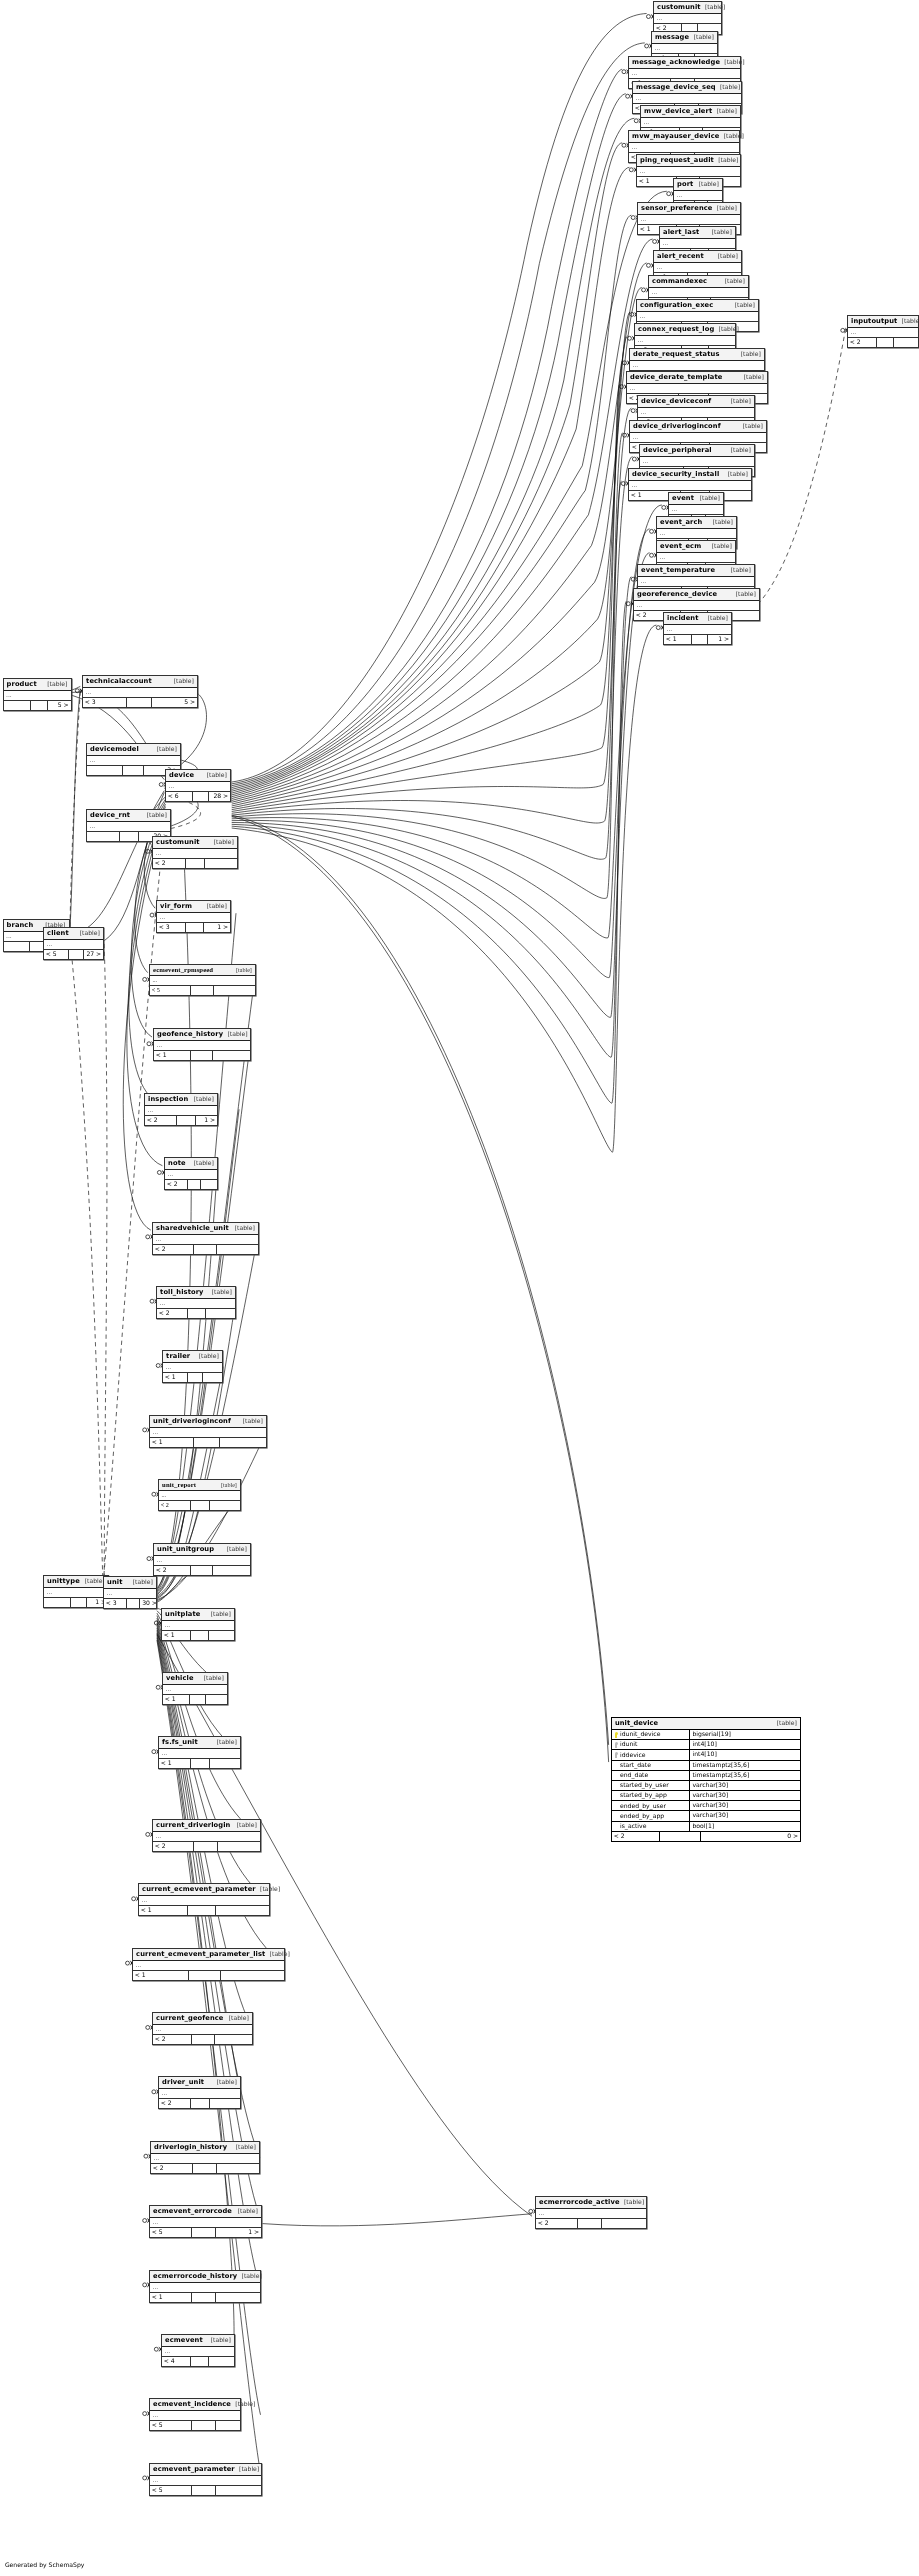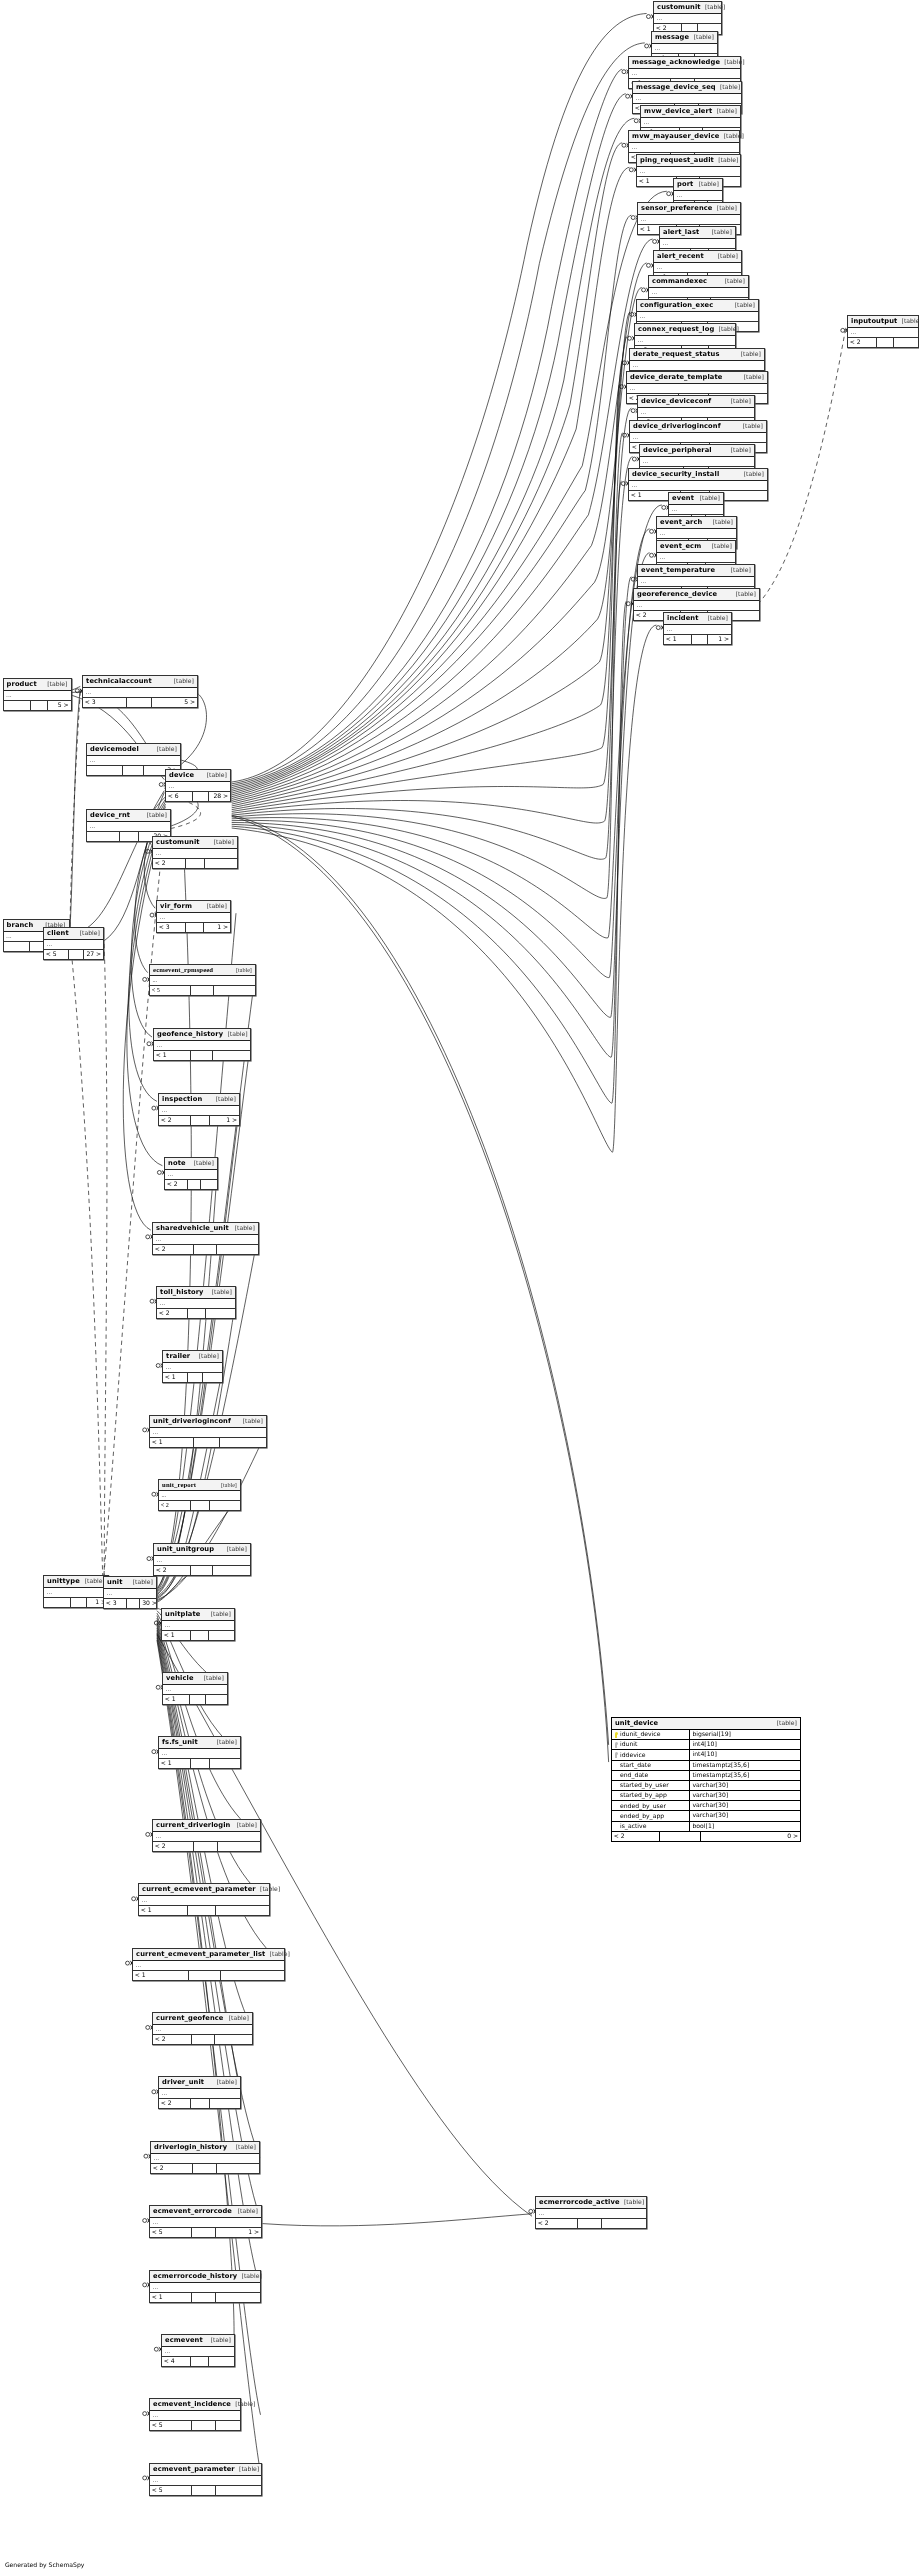--- a/index.html
+++ b/index.html
@@ -442,21 +442,21 @@
           <span class="nm">device_peripheral</span>
           <span class="tag">[table]</span>
         </div>
         <div class="ell">...</div>
         <div class="ftr">
           <span class="c l" style="width: 39px;">&lt; 1</span>
           <span class="c" style="width: 21px;"></span>
           <span class="c r" style="flex: 1 1 0%;"></span>
         </div>
       </div>
-      <div class="tbl" style="left: 628px; top: 468px; width: 140px;">
+      <div class="tbl" style="left: 628px; top: 468px; width: 124px;">
         <div class="hdr">
           <span class="nm">device_security_install</span>
           <span class="tag">[table]</span>
         </div>
         <div class="ell">...</div>
         <div class="ftr">
           <span class="c l" style="width: 47px;">&lt; 1</span>
           <span class="c" style="width: 25px;"></span>
           <span class="c r" style="flex: 1 1 0%;"></span>
         </div>
@@ -694,21 +694,21 @@
           <span class="nm">geofence_history</span>
           <span class="tag">[table]</span>
         </div>
         <div class="ell">...</div>
         <div class="ftr">
           <span class="c l" style="width: 32px;">&lt; 1</span>
           <span class="c" style="width: 18px;"></span>
           <span class="c r" style="flex: 1 1 0%;"></span>
         </div>
       </div>
-      <div class="tbl" style="left: 158px; top: 1093px; width: 82px;">
+      <div class="tbl" style="left: 144px; top: 1093px; width: 74px;">
         <div class="hdr">
           <span class="nm">inspection</span>
           <span class="tag">[table]</span>
         </div>
         <div class="ell">...</div>
         <div class="ftr">
           <span class="c l" style="width: 27px;">&lt; 2</span>
           <span class="c" style="width: 14.7px;"></span>
           <span class="c r" style="flex: 1 1 0%;">1 &gt;</span>
         </div>

